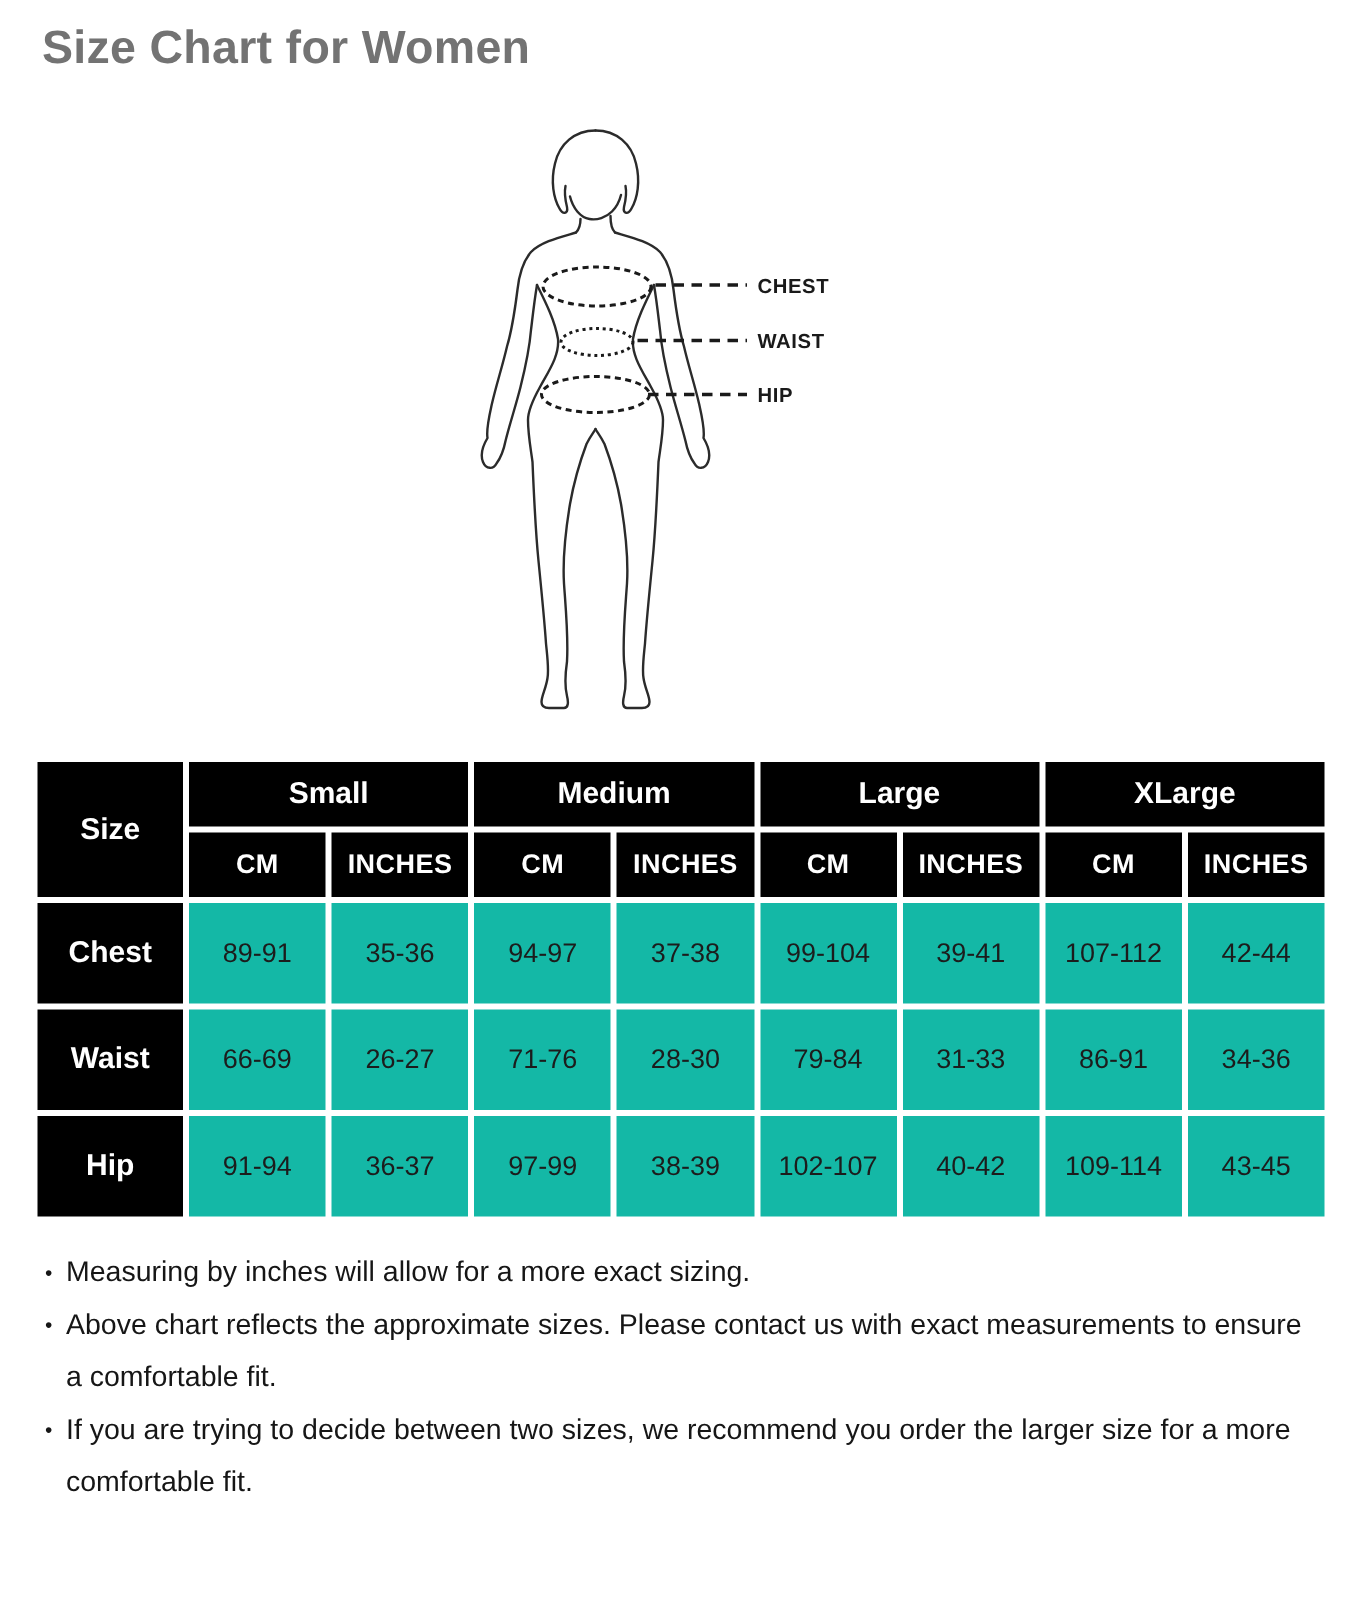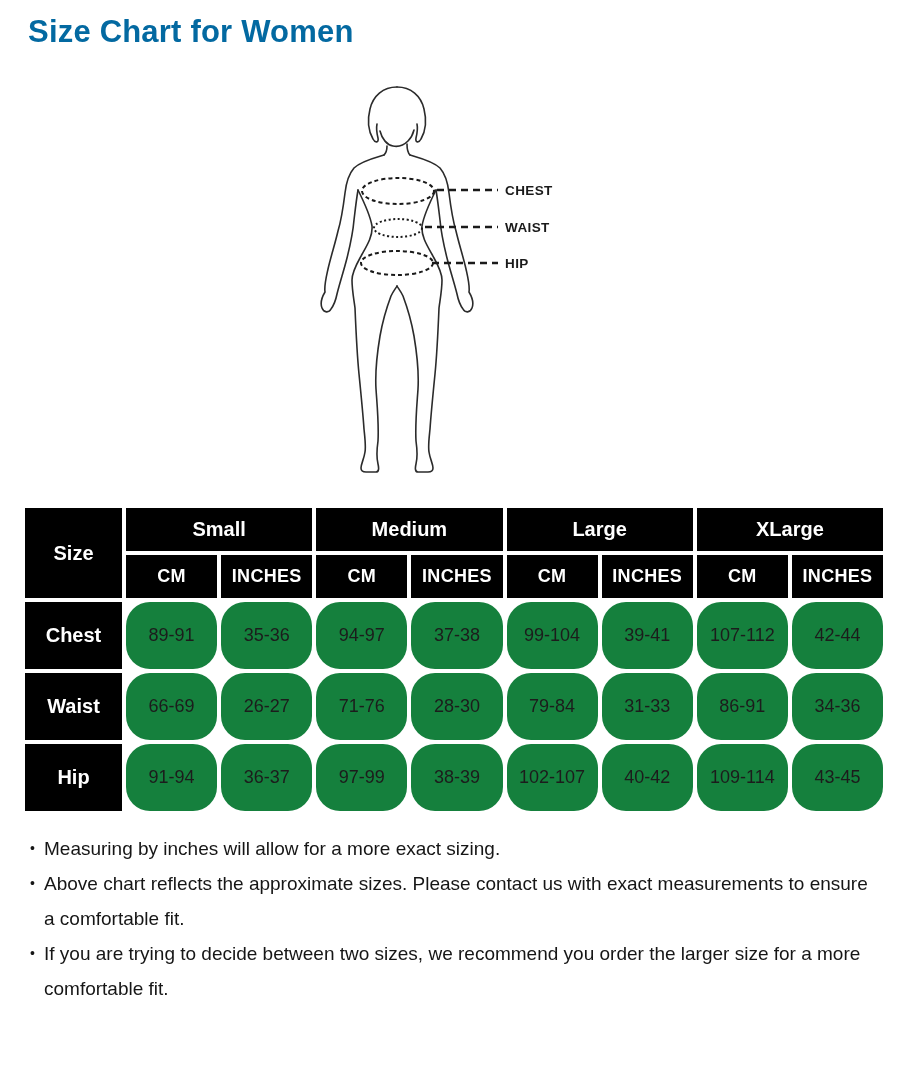--- a/index.html
+++ b/index.html
@@ -9,21 +9,21 @@
     height: 1080px;
     font-family: "Liberation Sans", sans-serif;
     color: #111111;
     overflow: hidden;
   }
   .page-title {
     margin: 13px 0 0 28px;
     font-size: 31px;
     line-height: 38px;
     font-weight: 700;
-    color: #0369a1;
+    color: #737373;
     letter-spacing: 0.2px;
   }
   .figure-wrap {
     position: relative;
     height: 400px;
     margin-top: 33px;
   }
   .figure-wrap svg {
     position: absolute;
     left: 298px;
@@ -43,26 +43,25 @@
   .hdr {
     background: #000000;
     color: #ffffff;
     font-weight: 700;
   }
   .group-hdr { height: 43px; font-size: 20px; }
   .unit-hdr  { height: 43px; font-size: 18px; letter-spacing: 0.3px; margin-top: 44px; }
   .corner-hdr { font-size: 20px; }
   .row-label { font-size: 20px; }
   .data-cell {
-    background: #15803d;
+    background: #14b8a6;
     color: #1c1c1c;
     font-size: 18px;
     font-weight: 400;
     height: 67px;
-    border-radius: 24px;
   }
   .notes {
     margin: 16px 0 0 28px;
   }
   .notes-heading {
     font-size: 21px;
     font-weight: 400;
     color: #111111;
     margin-bottom: 9px;
   }

